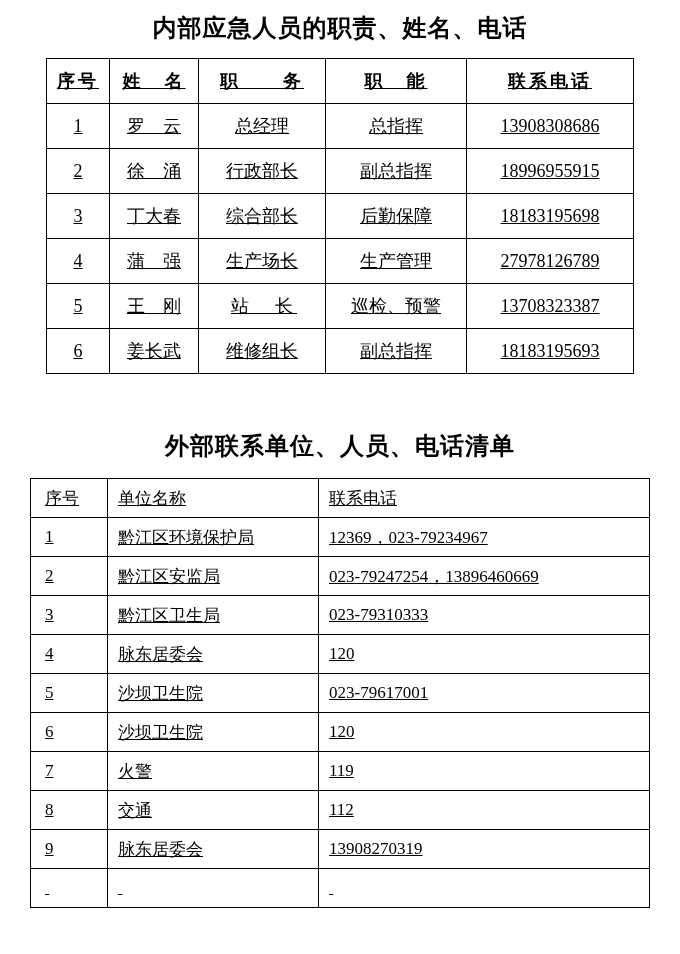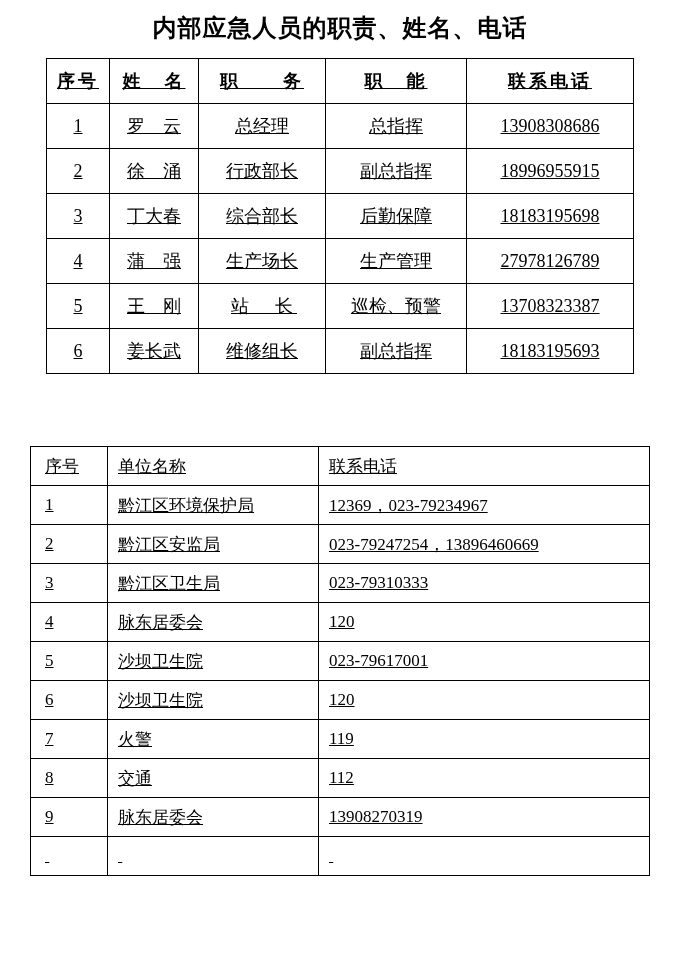--- a/index.html
+++ b/index.html
@@ -155,20 +155,21 @@
         <td>姜长武</td>
         <td>维修组长</td>
         <td>副总指挥</td>
         <td class="phone-cell">18183195693</td>
       </tr>
     </tbody>
   </table>
 
   <div class="gap"></div>
 
+  <div class="doc-title" id="title-2">外部联系单位、人员、电话清单</div>
 
   <table class="tbl" id="table-external">
     <thead>
       <tr>
         <td class="idx">序号</td>
         <td class="unit">单位名称</td>
         <td class="tel">联系电话</td>
       </tr>
     </thead>
     <tbody>

